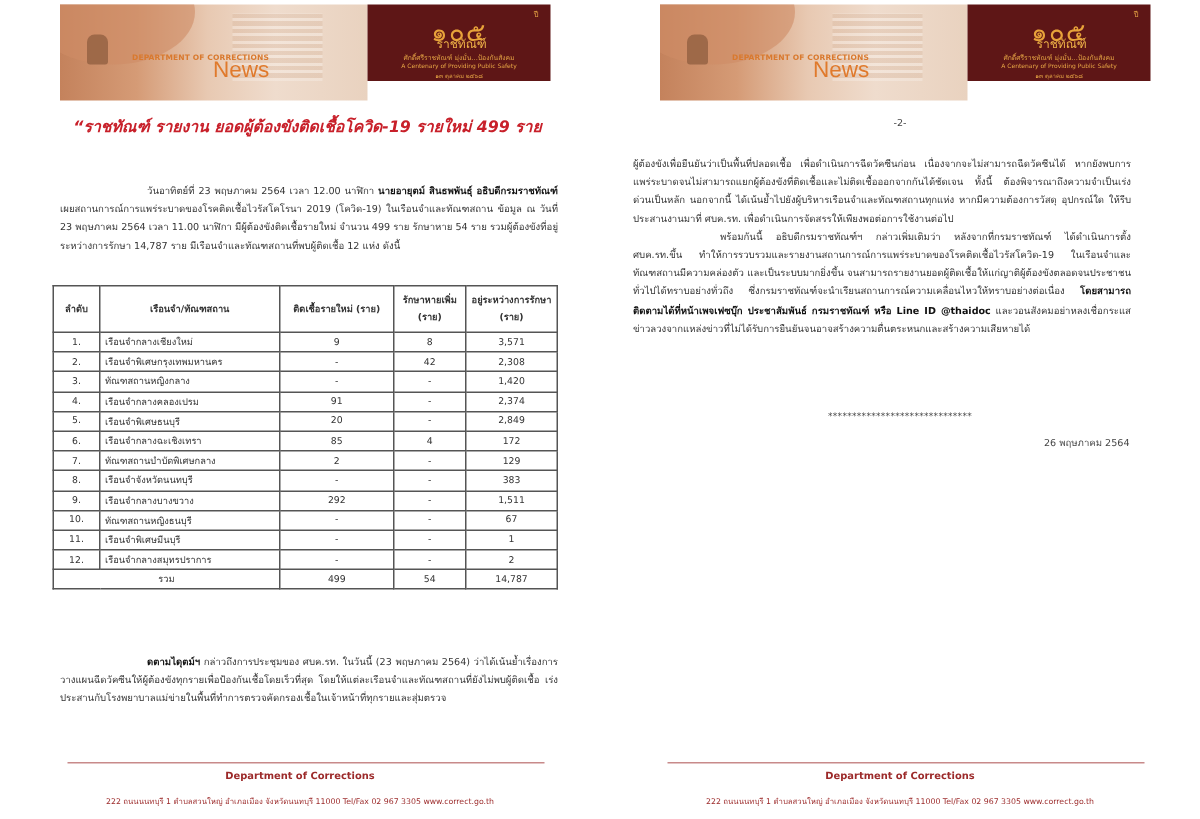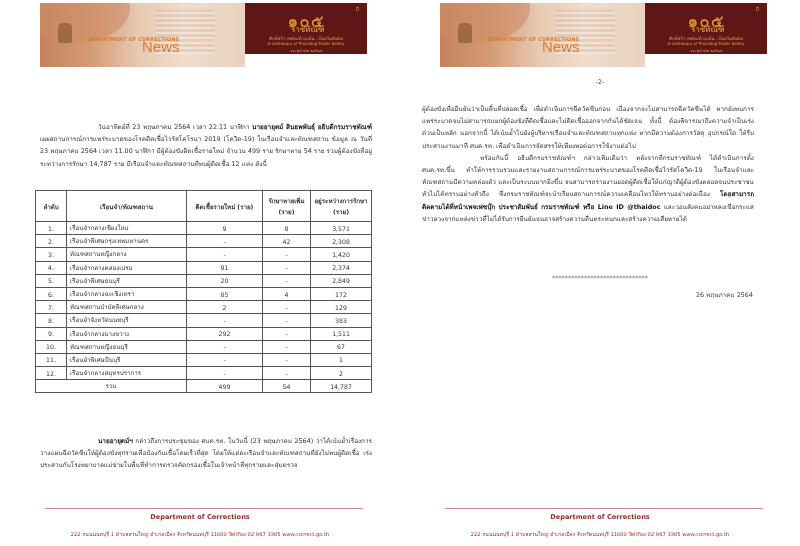--- a/index.html
+++ b/index.html
@@ -101,24 +101,25 @@
       <div class="num">๑๐๕</div>
       <div class="sup">ปี</div>
       <div class="name">ราชทัณฑ์</div>
       <div class="tag1">ศักดิ์ศรีราชทัณฑ์ มุ่งมั่น...ป้องกันสังคม</div>
       <div class="tag2">A Centenary of Providing Public Safety</div>
       <div class="tag3">๑๓ ตุลาคม ๒๕๖๘</div>
     </div>
   </div>
 
   <div class="headline">
+    <div>“ราชทัณฑ์ รายงาน ยอดผู้ต้องขังติดเชื้อโควิด-19 รายใหม่ 499 ราย</div>
   </div>
 
   <div class="para p1-intro">
-    <span class="indent"></span><span>วันอาทิตย์ที่ 23 พฤษภาคม 2564 เวลา 22.11 นาฬิกา</span>
+    <span class="indent"></span><span>วันอาทิตย์ที่ 23 พฤษภาคม 2564 เวลา 12.00 นาฬิกา</span>
     <b>นายอายุตม์ สินธพพันธุ์ อธิบดีกรมราชทัณฑ์</b>
     <span>เผยสถานการณ์การแพร่ระบาดของโรคติดเชื้อไวรัสโคโรนา 2019 (โควิด-19) ในเรือนจำและทัณฑสถาน ข้อมูล ณ วันที่ 23 พฤษภาคม 2564 เวลา 11.00 นาฬิกา มีผู้ต้องขังติดเชื้อรายใหม่ จำนวน 499 ราย รักษาหาย 54 ราย รวมผู้ต้องขังที่อยู่ระหว่างการรักษา 14,787 ราย มีเรือนจำและทัณฑสถานที่พบผู้ติดเชื้อ 12 แห่ง ดังนี้</span>
   </div>
 
   <table class="data">
     <thead>
       <tr>
         <th class="col-no">ลำดับ</th>
         <th class="col-name">เรือนจำ/ทัณฑสถาน</th>
         <th class="col-new">ติดเชื้อรายใหม่ (ราย)</th>
@@ -214,21 +215,21 @@
         <tr>
           <td colspan="2" class="c">รวม</td>
           <td class="c">499</td>
           <td class="c">54</td>
           <td class="c">14,787</td>
         </tr>
       </tbody>
   </table>
 
   <div class="para p1-after">
-    <span class="indent"></span><b>นายอายุตม์ฯ</b>
+    <span class="indent"></span><b>ดตามไดุตม์ฯ</b>
     <span>กล่าวถึงการประชุมของ ศบค.รท. ในวันนี้ (23 พฤษภาคม 2564) ว่าได้เน้นย้ำเรื่องการวางแผนฉีดวัคซีนให้ผู้ต้องขังทุกรายเพื่อป้องกันเชื้อโดยเร็วที่สุด โดยให้แต่ละเรือนจำและทัณฑสถานที่ยังไม่พบผู้ติดเชื้อ เร่งประสานกับโรงพยาบาลแม่ข่ายในพื้นที่ทำการตรวจคัดกรองเชื้อในเจ้าหน้าที่ทุกรายและสุ่มตรวจ</span>
   </div>
 
   <div class="footer-rule"></div>
   <div class="footer-title">Department of Corrections</div>
   <div class="footer-addr">222 ถนนนนทบุรี 1 ตำบลสวนใหญ่ อำเภอเมือง จังหวัดนนทบุรี 11000 Tel/Fax 02 967 3305 www.correct.go.th</div>
 </div>
 
 <div class="page p2">
   <div class="banner">

